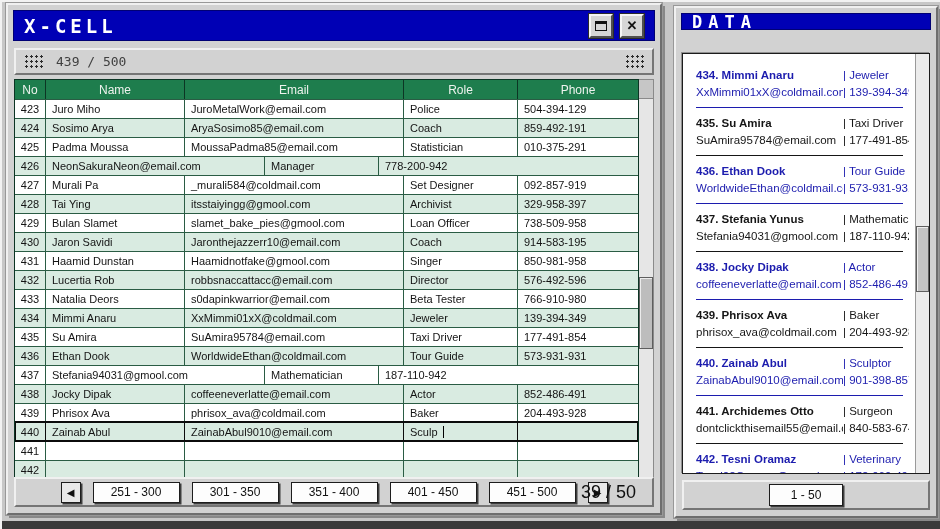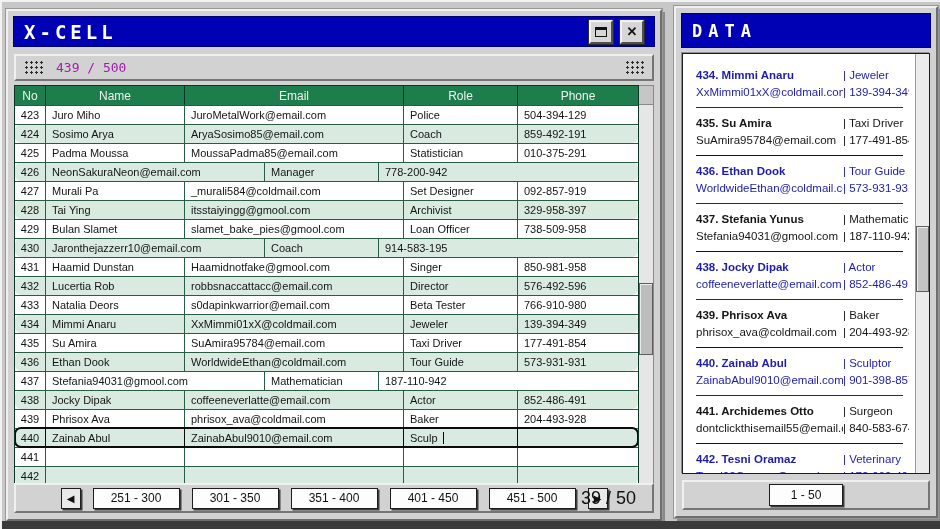--- a/index.html
+++ b/index.html
@@ -12,33 +12,33 @@
   }
   .desktop { position:absolute; inset:0; border-top:2px solid #f2f2f2; border-left:2px solid #f2f2f2; }
   .desktop-shadow { position:absolute; left:0; right:0; bottom:0; height:8px; background:#3a3a3a; }
 
   
   .win {
     position:absolute; background:#d2d2d2;
     border:2px solid; border-color:#f0f0f0 #6e6e6e #6e6e6e #f0f0f0;
     box-shadow:0 0 0 1px #989898, 3px 3px 0 rgba(60,60,60,.45);
   }
-  #main-win { left:4px; top:7px; width:656px; height:512px; }
+  #main-win { left:4px; top:1px; width:656px; height:512px; }
   #data-win { left:672px; top:4px; width:264px; height:512px; }
 
   .titlebar {
     margin:5px; height:31px; background:#0000b5;
     display:flex; align-items:center; padding:0 10px; color:#fff;
     border:1px solid #000074;
   }
   .titlebar .title {
     font-family:"DejaVu Sans Mono", monospace; font-weight:bold;
     font-size:19px; letter-spacing:4px; white-space:pre;
   }
-  #data-win .titlebar { height:35px; }
+  #data-win .titlebar { height:17px; }
   #data-win .title { font-size:17px; letter-spacing:6px; }
   .tb-buttons { margin-left:auto; display:flex; gap:7px; }
   .tb-btn {
     width:24px; height:24px; background:#d6d6d6; cursor:pointer;
     border:2px solid; border-color:#f5f5f5 #4f4f4f #4f4f4f #f5f5f5;
     box-shadow:0 0 0 1px #2a2a2a;
     display:flex; align-items:center; justify-content:center;
     font-weight:bold; font-size:13px; color:#111;
   }
   .max-glyph { width:12px; height:10px; border:1px solid #111; border-top:3px solid #111; }
@@ -48,37 +48,37 @@
     margin:7px 6px 0; height:27px; background:#d2d2d2;
     border:2px solid; border-color:#f0f0f0 #757575 #757575 #f0f0f0;
     display:flex; align-items:center; padding:0 8px; gap:13px;
   }
   .dots {
     width:19px; height:15px;
     background-image:radial-gradient(circle, #2a2a2a 1.15px, transparent 1.35px);
     background-size:5px 5px;
   }
   .dots.right { margin-left:auto; }
-  .counter-text { font-family:"DejaVu Sans Mono", monospace; font-size:13px; color:#a21caf; }
+  .counter-text { font-family:"DejaVu Sans Mono", monospace; font-size:13px; color:#404040; }
 
   
   .table-wrap { margin:4px 6px 0; display:flex; height:400px; }
   .table { flex:1; border:1px solid #0c3524; background:#fff; overflow:hidden; }
   .thead { display:flex; height:19px; background:#1e7d4d; }
   .th {
     display:flex; align-items:center; justify-content:center;
     color:#eef3ee; font-size:12px; border-right:1px solid #0c3524;
   }
   .th:last-child { border-right:none; }
   .c-no    { width:31px;  flex-shrink:0; }
   .c-name  { width:139px; flex-shrink:0; }
   .c-email { width:219px; flex-shrink:0; }
   .c-role  { width:114px; flex-shrink:0; }
   .c-phone { flex:1; }
-  .tr { display:flex; height:19px; background:#fff; position:relative;border-radius:6px; }
+  .tr { display:flex; height:19px; background:#fff; position:relative; }
   .tr.alt { background:#d9ebe1; }
   .td {
     border-right:1px solid #2a5c44; border-top:1px solid #2a5c44;
     font-size:11px; color:#141414; display:flex; align-items:center;
     padding:0 6px; overflow:hidden; white-space:nowrap; cursor:cell;
   }
   .td:last-child { border-right:none; }
   .td.c-no { justify-content:center; padding:0; }
   .tr.selected { outline:2px solid #0b0b0b; outline-offset:-1px; z-index:2; }
   .tr.selected .td { border-right-color:#0b0b0b; }
@@ -283,20 +283,23 @@
               <div class="td c-role">
                 <span>Loan Officer</span>
               </div>
               <div class="td c-phone">
                 <span>738-509-958</span>
               </div>
             </div>
             <div class="tr alt">
               <div class="td c-no">
                 <span>430</span>
+              </div>
+              <div class="td c-name">
+                <span>Jaron Savidi</span>
               </div>
               <div class="td c-email">
                 <span>Jaronthejazzerr10@email.com</span>
               </div>
               <div class="td c-role">
                 <span>Coach</span>
               </div>
               <div class="td c-phone">
                 <span>914-583-195</span>
               </div>

